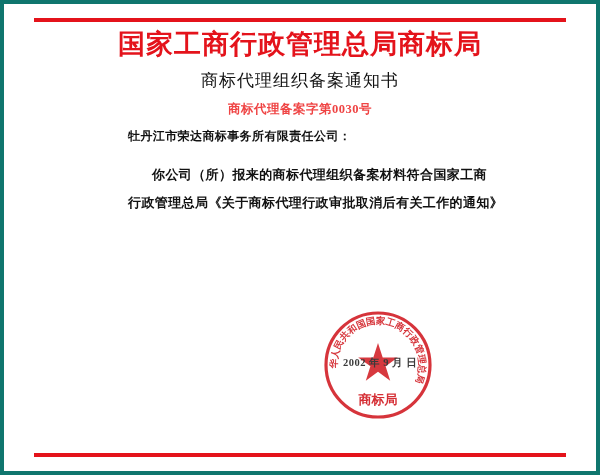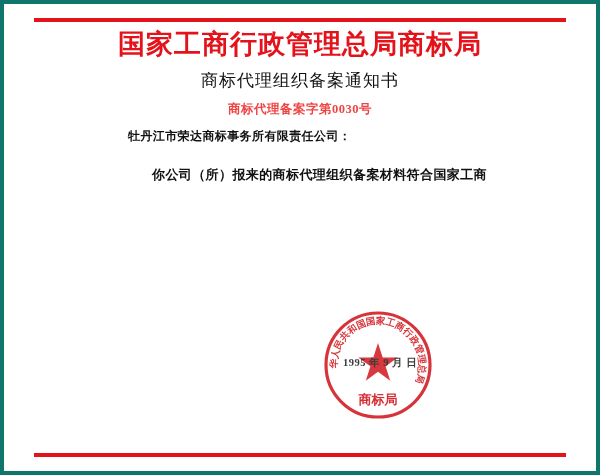--- a/index.html
+++ b/index.html
@@ -129,36 +129,37 @@
   <div class="doc-title">国家工商行政管理总局商标局</div>
 
   <div class="doc-subtitle">商标代理组织备案通知书</div>
 
   <div class="doc-number">商标代理备案字第0030号</div>
 
   <div class="body-block">
     <div class="salutation">牡丹江市荣达商标事务所有限责任公司：</div>
     <div class="para-lines para">
       <div class="first">你公司（所）报来的商标代理组织备案材料符合国家工商</div>
+      <div>行政管理总局《关于商标代理行政审批取消后有关工作的通知》</div>
     </div>
   </div>
 
   <div class="seal">
     <svg width="112" height="112" viewBox="0 0 112 112" aria-hidden="true">
       <defs>
         <path id="ringpath" d="M 56,56 m -41,0 a 41,41 0 1,1 82,0 a 41,41 0 1,1 -82,0"></path>
       </defs>
       <circle cx="56" cy="56" r="52" fill="none" stroke="#d3232a" stroke-width="3.2" opacity="0.92"></circle>
       <g opacity="0.9">
         <polygon fill="#d3232a" points="56,34 60.7,48.4 75.8,48.4 63.6,57.3 68.2,71.7 56,62.8 43.8,71.7 48.4,57.3 36.2,48.4 51.3,48.4"></polygon>
       </g>
       <text font-family="DejaVu Serif, Liberation Serif, serif" font-size="9.4" font-weight="bold" fill="#d3232a" opacity="0.92">
         <textPath href="#ringpath" startOffset="26%" text-anchor="middle">中华人民共和国国家工商行政管理总局</textPath>
       </text>
       <text x="56" y="95" text-anchor="middle" font-family="DejaVu Serif, Liberation Serif, serif" font-size="13" font-weight="bold" fill="#d3232a" opacity="0.95">商标局</text>
     </svg>
   </div>
 
-  <div class="seal-date">1995 年 9 月 日</div>
+  <div class="seal-date">2002 年 9 月 日</div>
 
   <div class="rule rule-bottom"></div>
 
 </div>
 
 </body></html>

